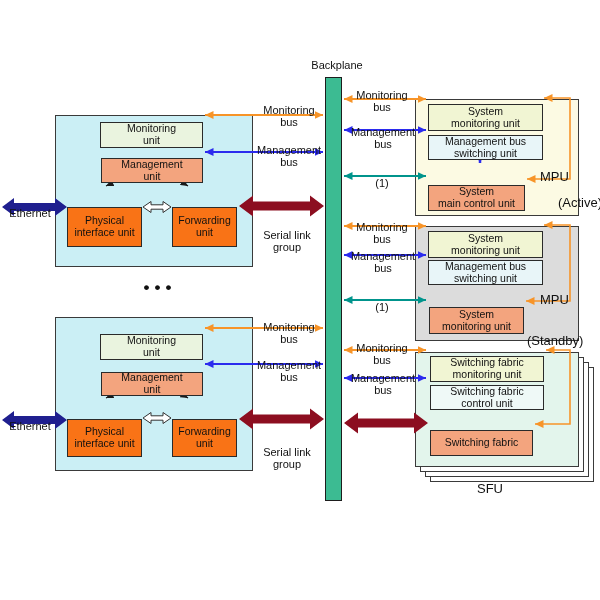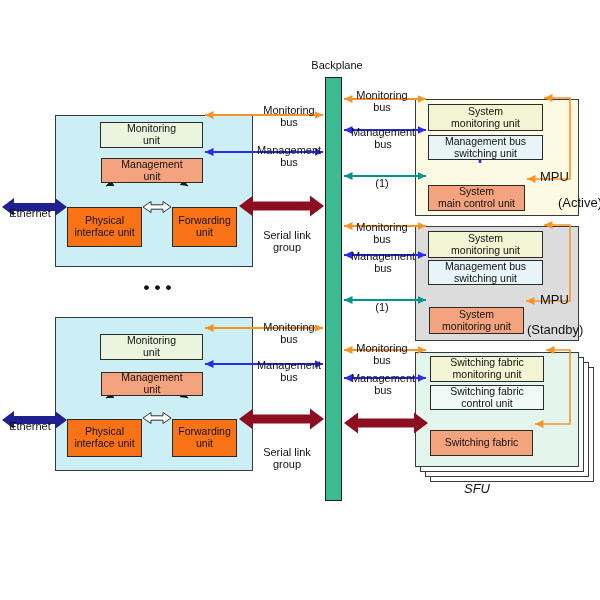--- a/index.html
+++ b/index.html
@@ -125,28 +125,28 @@
   <div class="abs tag" style="left:540px;top:150px;">MPU</div>
   <div class="abs tag" style="left:527px;top:176px;padding-left:31px;">(Active)</div>
 
   <div class="abs ubox" style="left:428px;top:212px;width:115px;height:27px;background:#F1F5D3;">System
 monitoring unit</div>
   <div class="abs ubox" style="left:428px;top:241px;width:115px;height:25px;background:#E8F5F8;">Management bus
 switching unit</div>
   <div class="abs ubox" style="left:429px;top:288px;width:95px;height:27px;background:#F3A47E;">System
 monitoring unit</div>
   <div class="abs tag" style="left:540px;top:273px;">MPU</div>
-  <div class="abs tag" style="left:527px;top:303px;">(Standby)</div>
+  <div class="abs tag" style="left:527px;top:314px;">(Standby)</div>
 
   <div class="abs ubox" style="left:430px;top:337px;width:114px;height:26px;background:#F1F5D3;">Switching fabric
 monitoring unit</div>
   <div class="abs ubox" style="left:430px;top:366px;width:114px;height:25px;background:#EFF9F7;">Switching fabric
 control unit</div>
   <div class="abs ubox" style="left:430px;top:411px;width:103px;height:26px;background:#F3A47E;">Switching fabric</div>
-  <div class="abs tag" style="left:464px;top:462px;font-style:italic;">SFU</div>
+  <div class="abs tag" style="left:477px;top:462px;">SFU</div>
 
   <div class="abs lbl" style="left:297px;top:41px;width:80px;">Backplane</div>
 
   <div class="abs lbl" style="left:253px;top:86px;width:72px;">Monitoring
 bus</div>
   <div class="abs lbl" style="left:251px;top:126px;width:76px;">Management
 bus</div>
   <div class="abs lbl" style="left:249px;top:211px;width:76px;">Serial link
 group</div>
 

